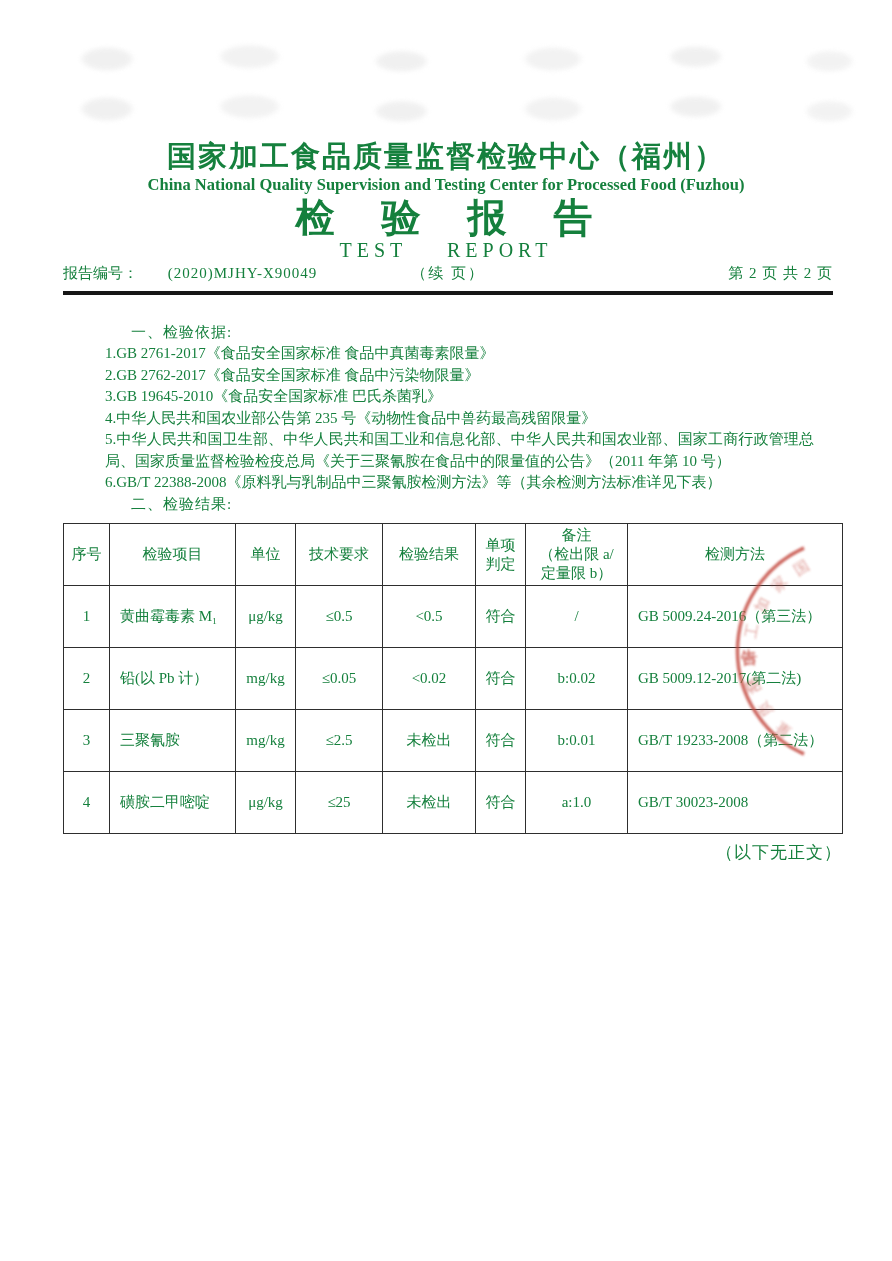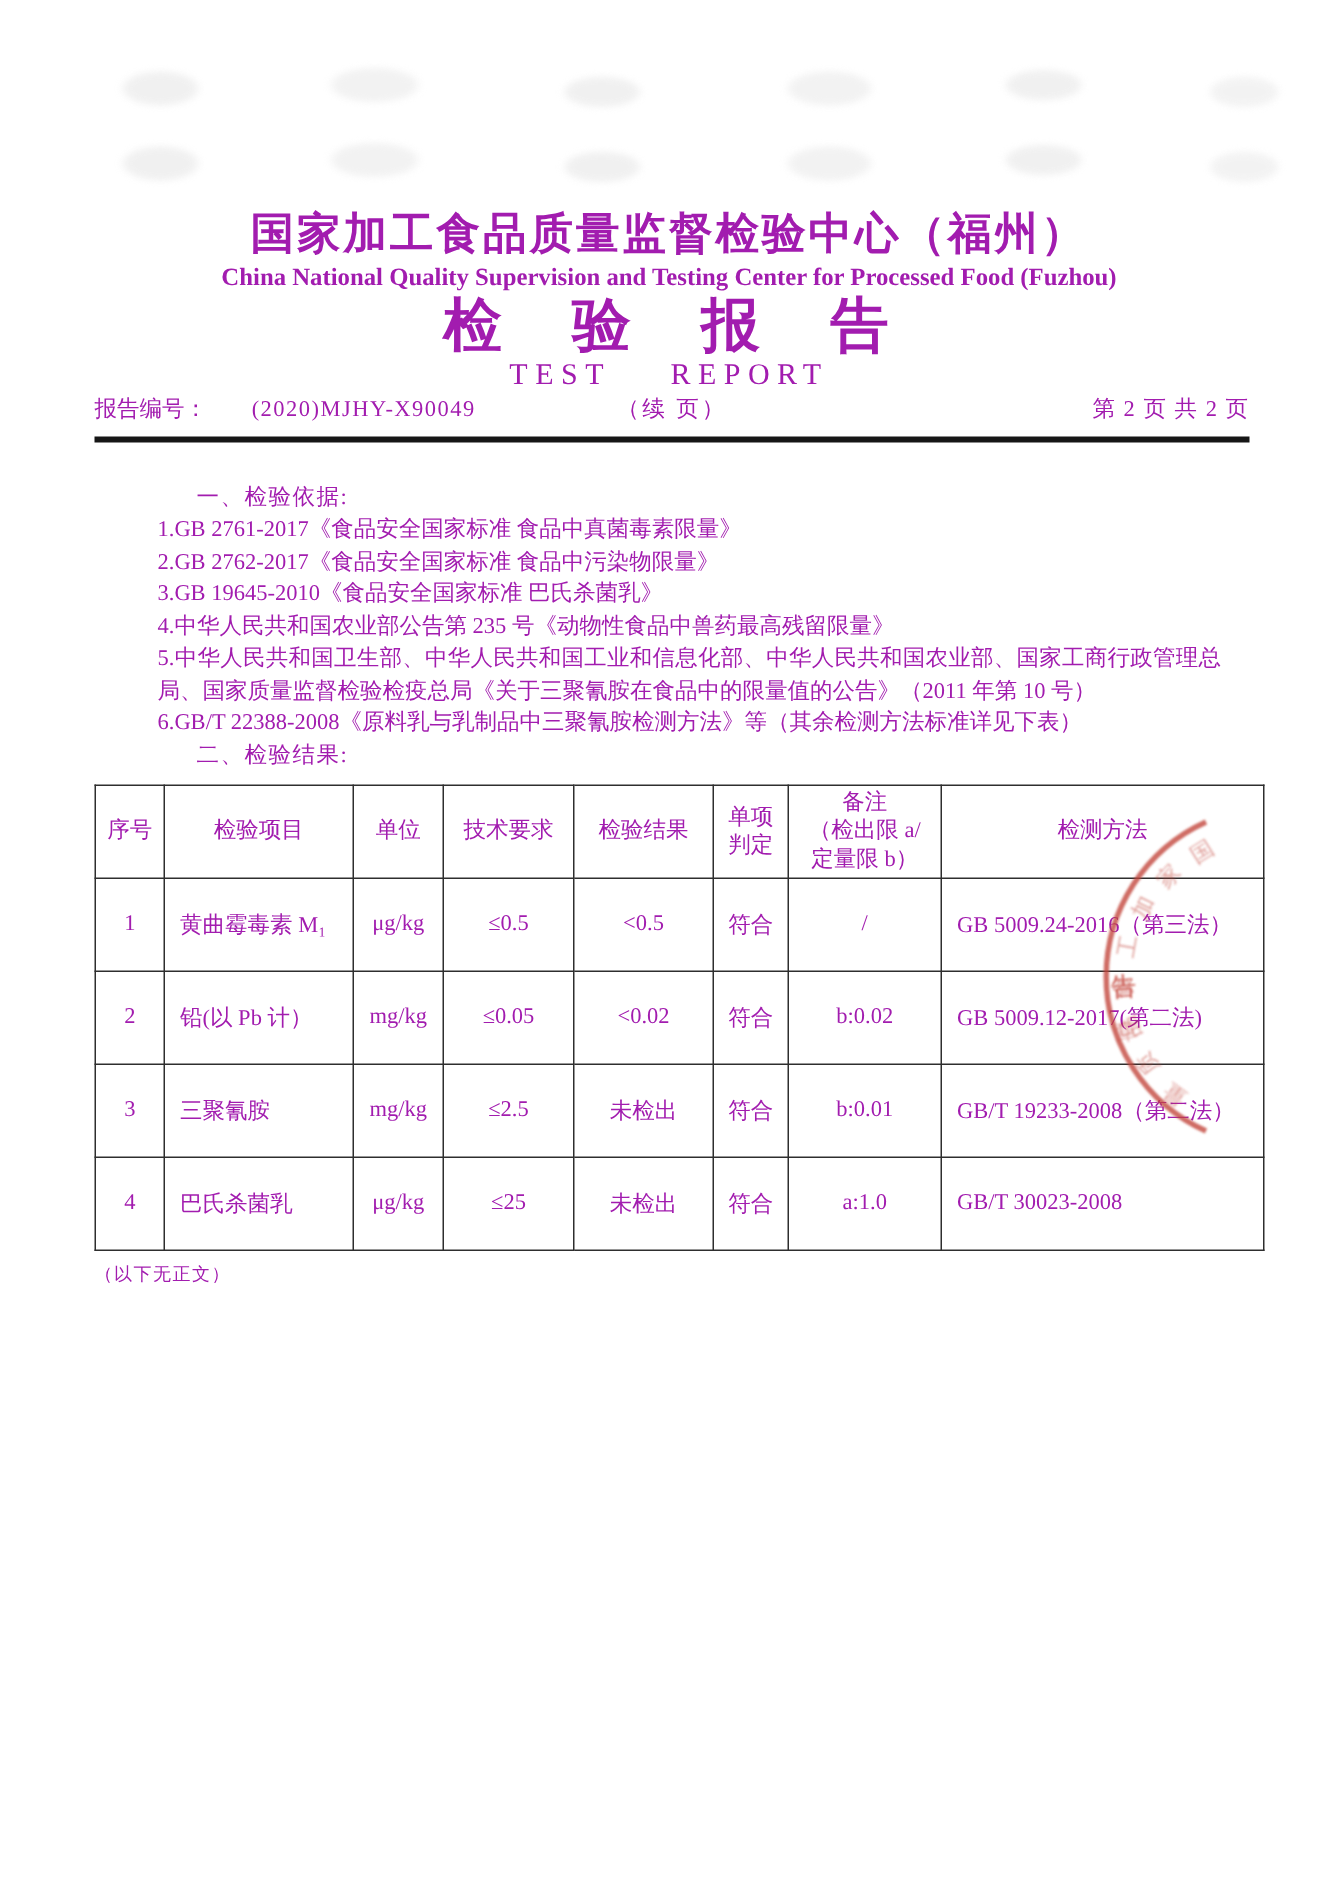--- a/index.html
+++ b/index.html
@@ -3,21 +3,21 @@
 <meta charset="utf-8">
 <style>
   html,body{margin:0;padding:0;background:#e9e9e9;}
   .page{
     position:relative;
     width:892px;height:1261px;
     margin:0 auto;
     background:#ffffff;
     overflow:hidden;
     font-family:"Liberation Serif","DejaVu Serif",serif;
-    color:#a21caf;
+    color:#15803d;
   }
   
   .ghost-band{
     position:absolute;left:0;width:892px;height:46px;
     background:
       radial-gradient(ellipse 40px 18px at 12% 50%, #ededed 0 55%, transparent 70%),
       radial-gradient(ellipse 46px 18px at 28% 45%, #efefef 0 55%, transparent 70%),
       radial-gradient(ellipse 40px 16px at 45% 55%, #ededed 0 55%, transparent 70%),
       radial-gradient(ellipse 44px 18px at 62% 50%, #efefef 0 55%, transparent 70%),
       radial-gradient(ellipse 40px 16px at 78% 45%, #ededed 0 55%, transparent 70%),
@@ -58,22 +58,22 @@
     border:1.6px solid #2e2e2e;
     text-align:center;vertical-align:middle;
     padding:2px 3px;
     font-weight:normal;
     overflow:hidden;
   }
   .results-table th{height:56px;white-space:pre-line;line-height:19px;}
   .results-table td{height:57px;}
   .results-table td.left{text-align:left;padding-left:10px;}
   .endnote{
-    margin:7px 0 0 63px;width:779px;text-align:left;
-    font-size:12px;letter-spacing:1px;
+    margin:7px 0 0 63px;width:779px;text-align:right;
+    font-size:17px;letter-spacing:1px;
   }
   .stamp{
     position:absolute;left:731px;top:534px;width:236px;height:236px;
     pointer-events:none;
   }
 </style>
 </head>
 <body>
 
 <div class="page">
@@ -160,21 +160,21 @@
         <td class="left">三聚氰胺</td>
         <td>mg/kg</td>
         <td>≤2.5</td>
         <td>未检出</td>
         <td>符合</td>
         <td>b:0.01</td>
         <td class="left">GB/T 19233-2008（第二法）</td>
       </tr>
       <tr>
         <td>4</td>
-        <td class="left">巴氏杀菌乳</td>
+        <td class="left">磺胺二甲嘧啶</td>
         <td>μg/kg</td>
         <td>≤25</td>
         <td>未检出</td>
         <td>符合</td>
         <td>a:1.0</td>
         <td class="left">GB/T 30023-2008</td>
       </tr>
     </tbody>
   </table>
 

